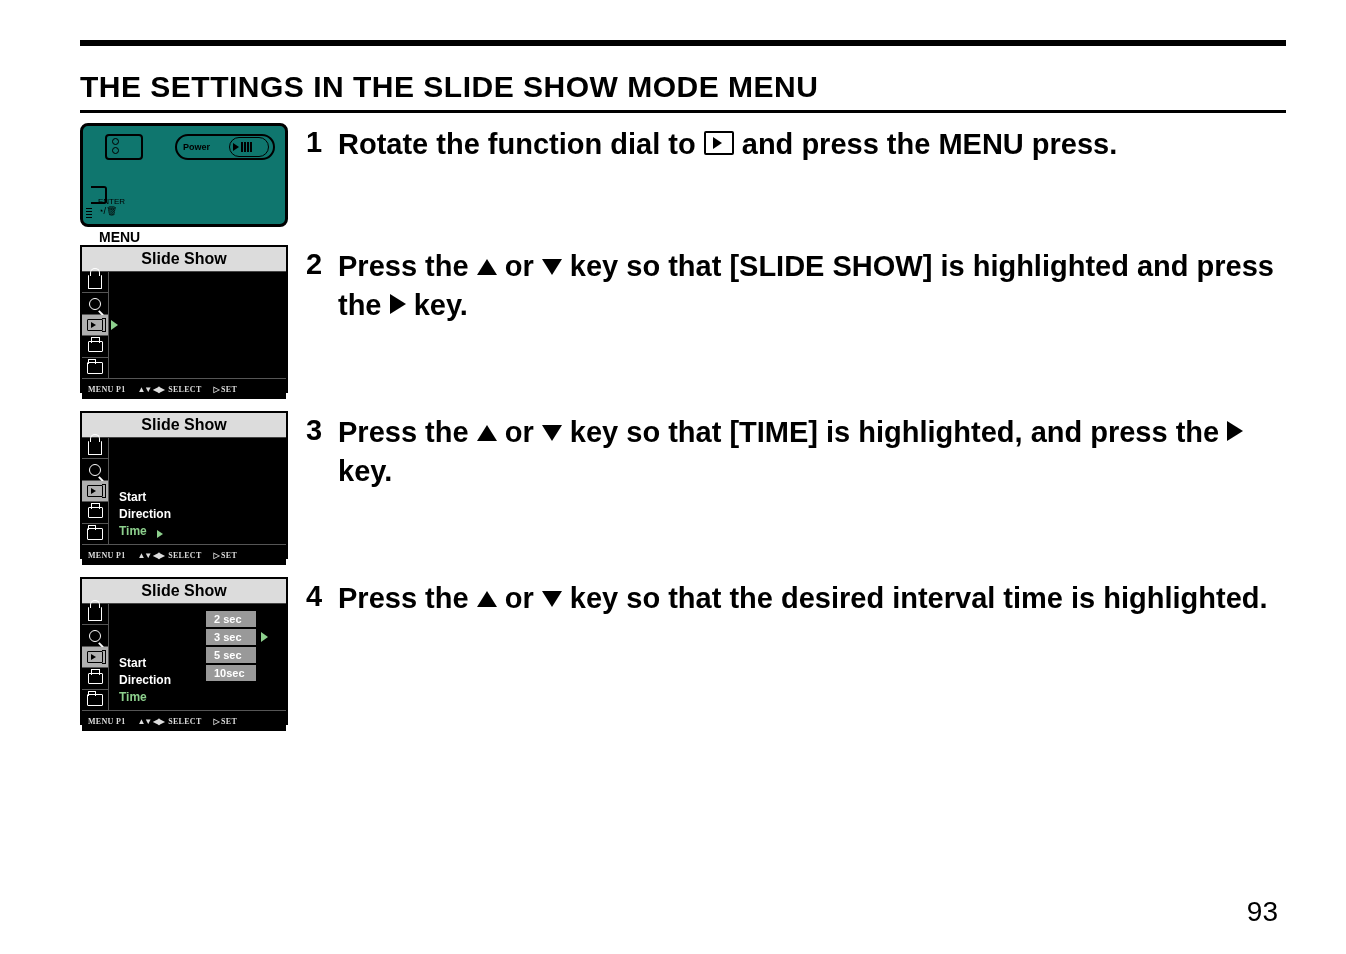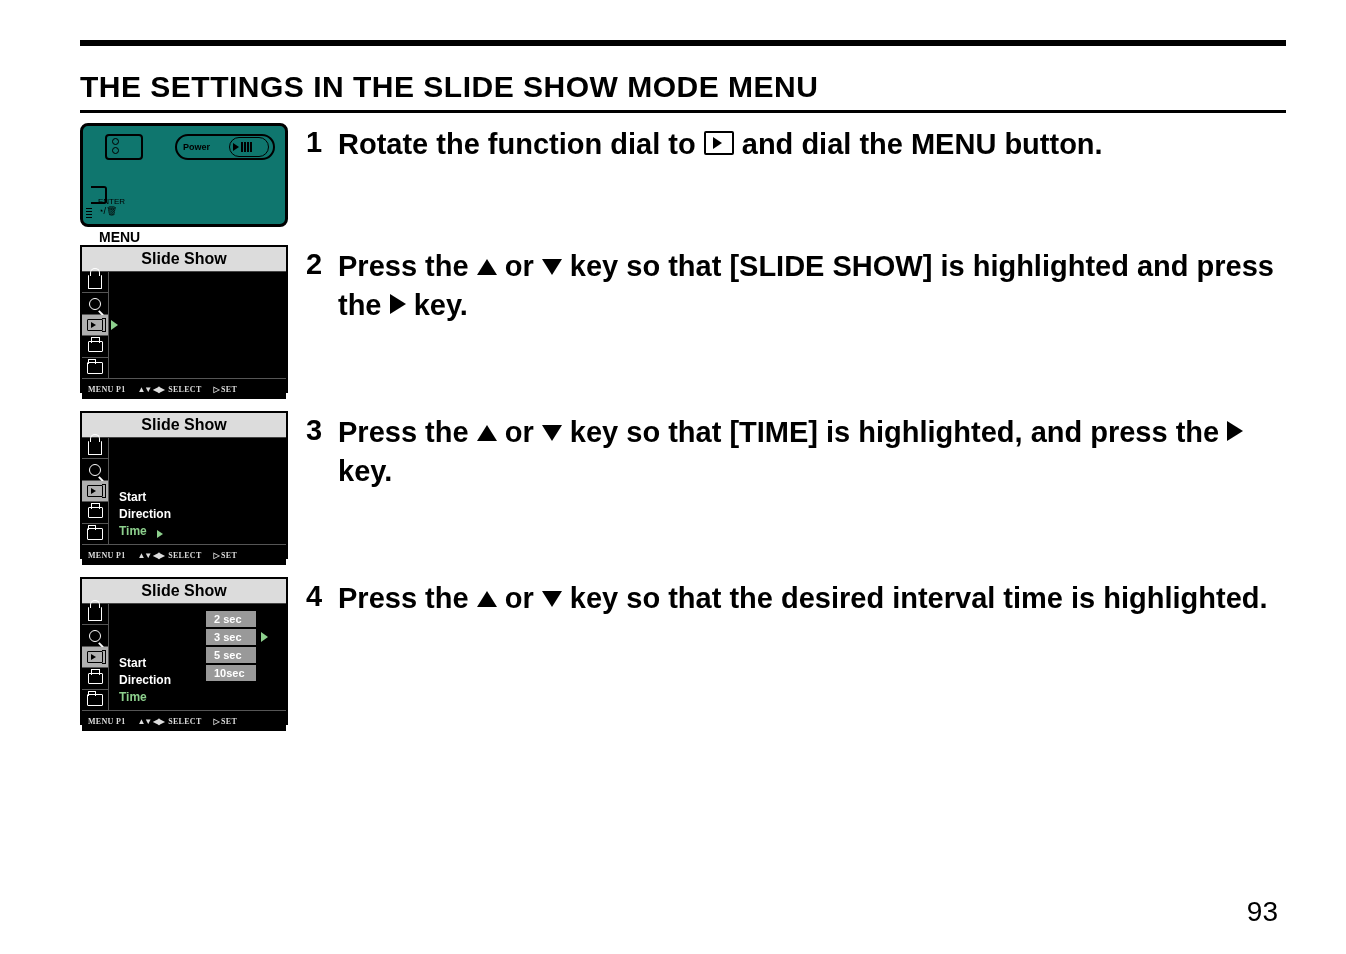--- a/index.html
+++ b/index.html
@@ -407,21 +407,21 @@
             <i></i>
             <i></i>
           </div>
       </div>
     </div>
     <div class="step-block">
       <div class="step-num">1</div>
       <div class="step-text">
         <span>Rotate the function dial to </span>
         <span class="glyph-box"></span>
-        <span> and dial the MENU button.</span>
+        <span> and press the MENU press.</span>
       </div>
     </div>
   </div>
 
   <div class="row">
     <div class="thumb">
       <div class="lcd">
         <div class="title-bar">Slide Show</div>
         <div class="body">
           <div class="icon-col">

